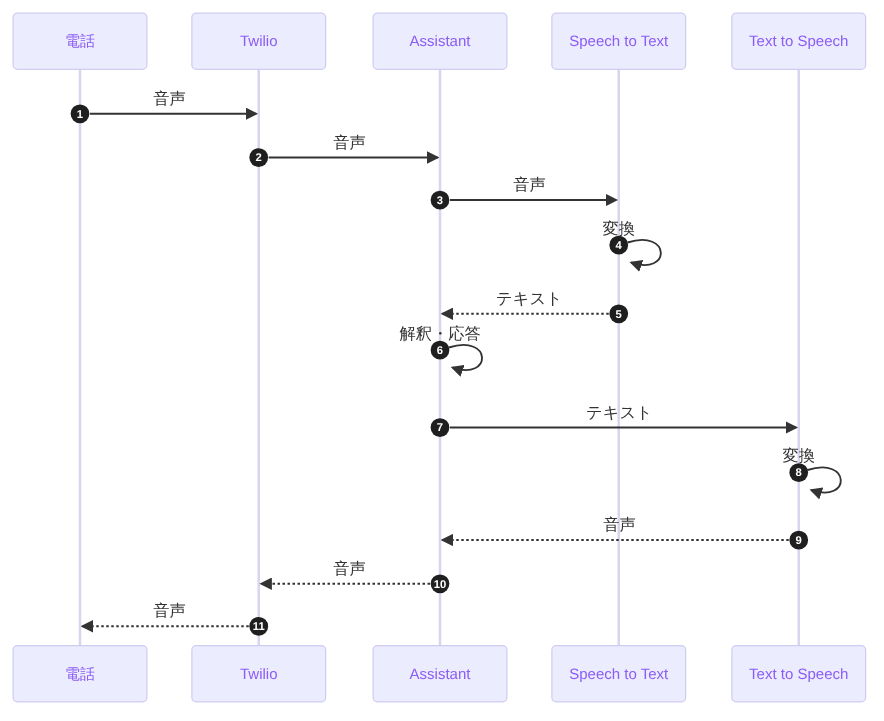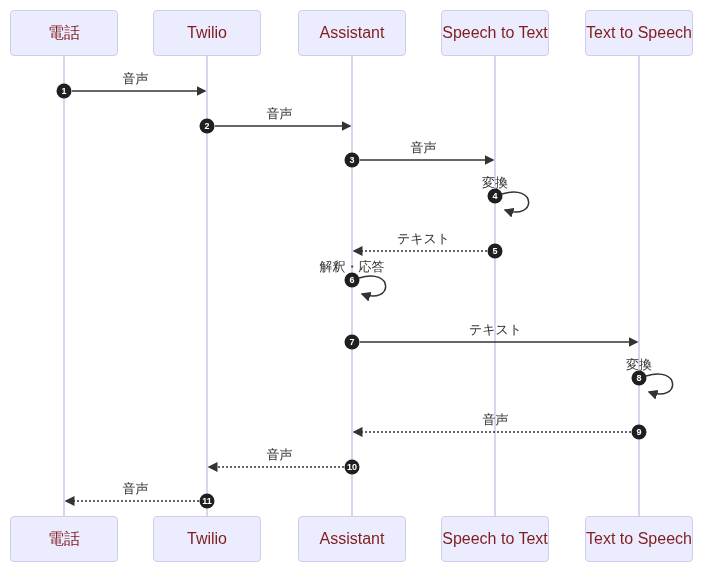--- a/index.html
+++ b/index.html
@@ -15,22 +15,22 @@
   .actor {
     position: absolute;
     width: 106px;
     height: 44px;
     background: #ECECFF;
     border: 1px solid #CFCCF2;
     border-radius: 4px;
     display: flex;
     align-items: center;
     justify-content: center;
-    font-size: 16px;
-    color: #7f1d1d;
+    font-size: 12px;
+    color: #8b5cf6;
     box-sizing: content-box;
   }
   .msg-label {
     font-size: 13px;
     fill: #333333;
   }
   .num-label {
     font-size: 9px;
     font-weight: bold;
     fill: #ffffff;

